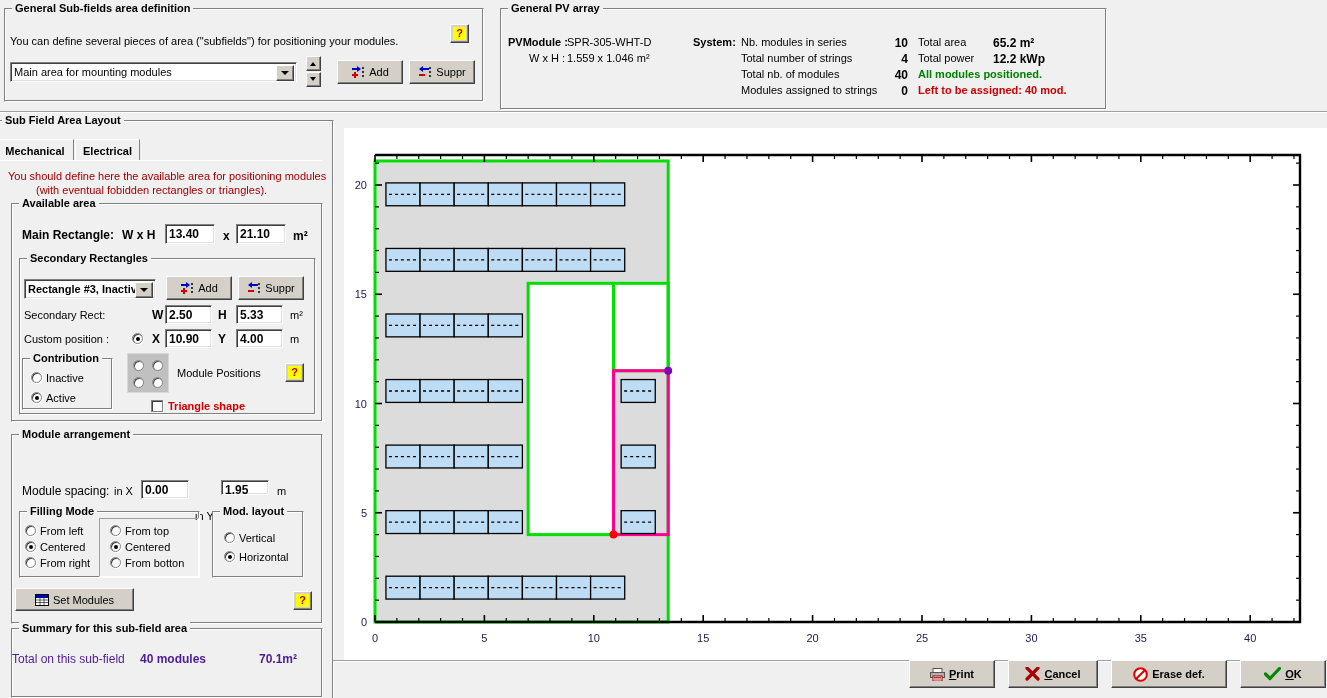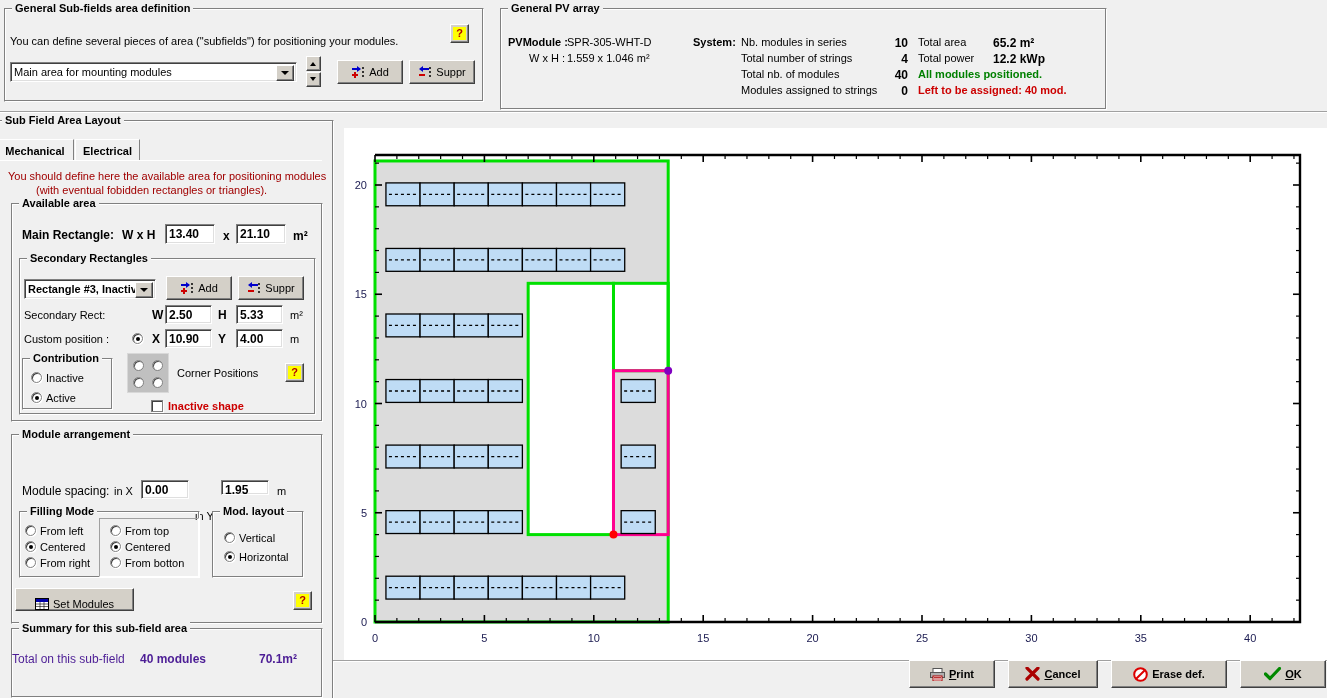--- a/index.html
+++ b/index.html
@@ -339,26 +339,26 @@
 <div class="radio on" style="left:31px;top:392px;">
   <span>Active</span>
 </div>
 
 <div class="cornerpad" style="left:127px;top:353px;width:42px;height:40px;">
   <span style="left:5px;top:6px;"></span>
   <span style="left:24px;top:6px;"></span>
   <span style="left:5px;top:23px;"></span>
   <span style="left:24px;top:23px;"></span>
 </div>
-<div class="lbl" style="left:177px;top:367px;">Corner Positions</div>
+<div class="lbl" style="left:177px;top:367px;">Module Positions</div>
 <div class="helpbtn" style="left:285px;top:363px;">
   <div class="q">?</div>
 </div>
 <div class="chk" style="left:151px;top:400px;">
-  <span class="bold red2">Inactive shape</span>
+  <span class="bold red2">Triangle shape</span>
 </div>
 
 <div class="grp" style="left:11px;top:434px;width:310px;height:188px;">
   <div class="grp-title">Module arrangement</div>
 </div>
 <div class="lbl" style="left:22px;top:484px;font-size:12px;">Module spacing:</div>
 <div class="lbl" style="left:114px;top:485px;">in X</div>
 <div class="txtbox" style="left:141px;top:480px;width:48px;height:19px;">0.00</div>
 <div class="lbl" style="left:195px;top:510px;">in Y</div>
 <div class="txtbox" style="left:221px;top:480px;width:48px;height:15px;">1.95</div>
@@ -390,21 +390,21 @@
 <div class="grp" style="left:212px;top:511px;width:90px;height:65px;">
   <div class="grp-title">Mod. layout</div>
 </div>
 <div class="radio" style="left:224px;top:532px;">
   <span>Vertical</span>
 </div>
 <div class="radio on" style="left:224px;top:551px;">
   <span>Horizontal</span>
 </div>
 
-<div class="btn" style="left:15px;top:588px;width:119px;height:23px;align-items:flex-end;">
+<div class="btn" style="left:15px;top:588px;width:119px;height:23px;">
   <svg width="14" height="12">
     <rect x="0.5" y="0.5" width="13" height="11" fill="#fff" stroke="#000"></rect>
     <rect x="1" y="1" width="12" height="3" fill="#0000aa"></rect>
     <path d="M1 6 H13 M1 8.5 H13 M5 4 V11.5 M9 4 V11.5" stroke="#000" stroke-width="0.6"></path>
   </svg>
   <span>Set Modules</span>
 </div>
 <div class="helpbtn" style="left:293px;top:591px;">
   <div class="q">?</div>
 </div>

